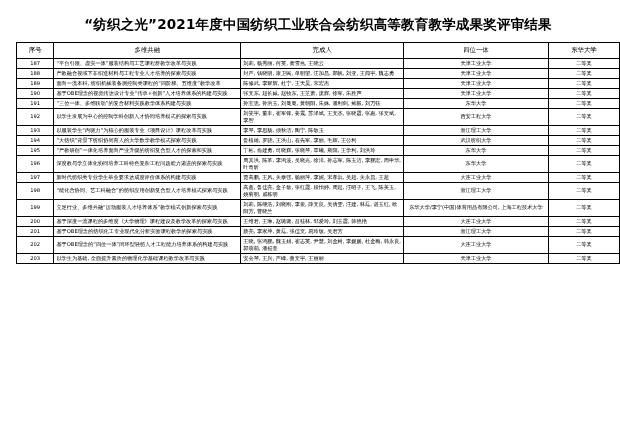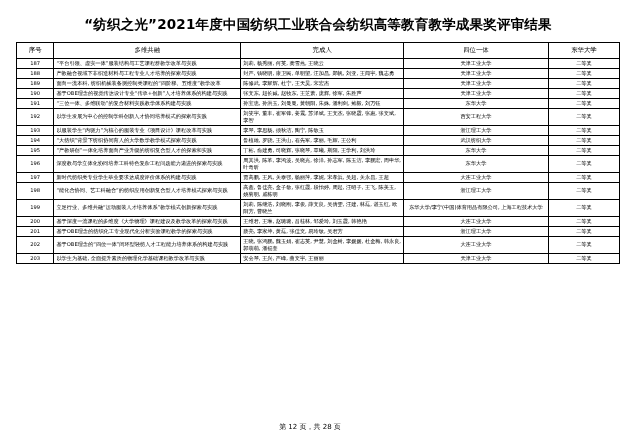--- a/index.html
+++ b/index.html
@@ -214,14 +214,13 @@
       <tr>
         <td class="num">203</td>
         <td class="name">以学生为基础, 全面提升素质的物理化学基础课程教学改革与实践</td>
         <td class="people">安会琴, 王兴, 严峰, 曲文宇, 王丽丽</td>
         <td class="unit">天津工业大学</td>
         <td class="level">二等奖</td>
       </tr>
     </tbody>
   </table>
 
-  <div class="footer">第 12 页，共 28 页</div>
 </div>
 
 </body></html>

